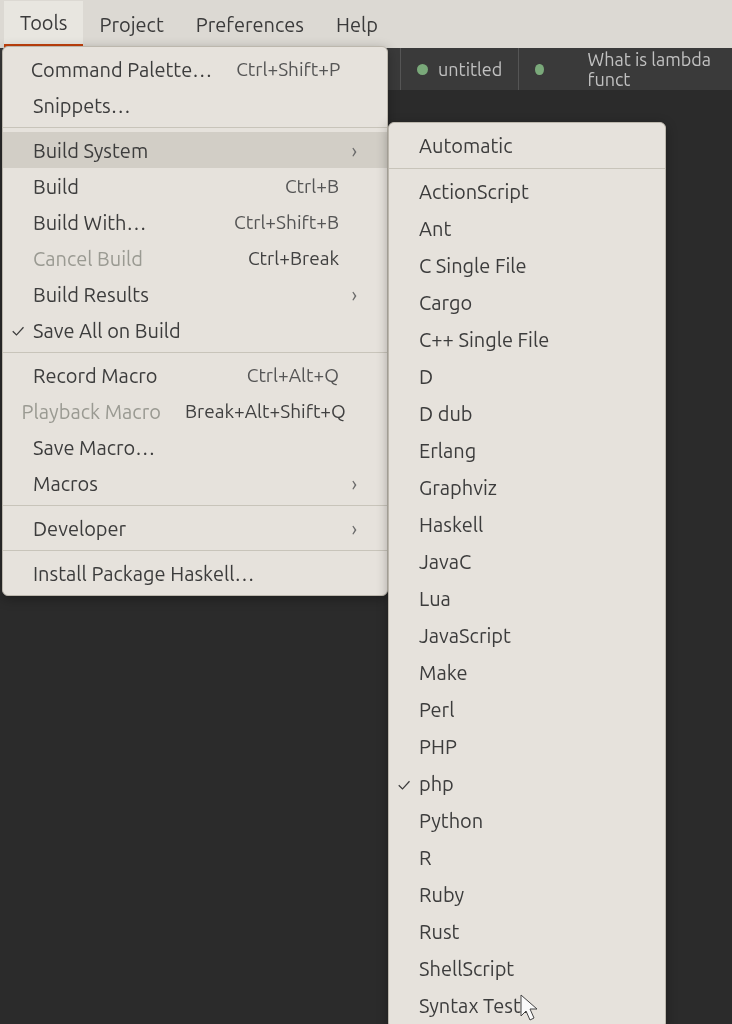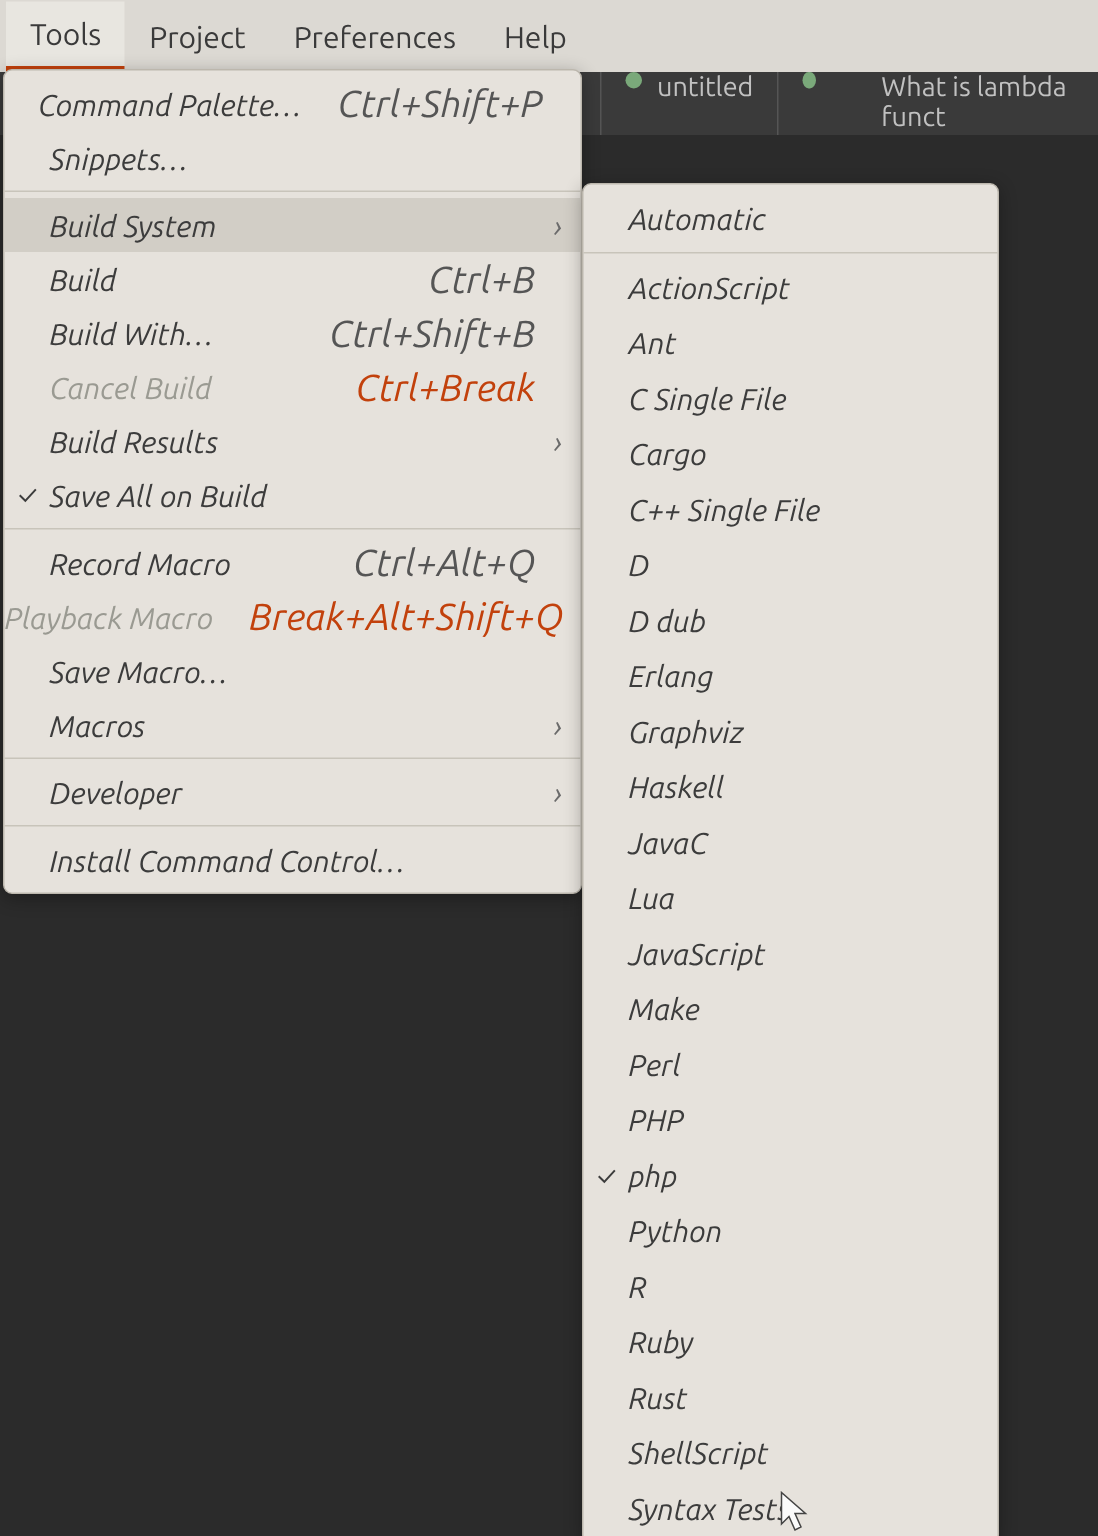--- a/index.html
+++ b/index.html
@@ -49,20 +49,21 @@
       height: 42px;
       background: #3a3a3a;
       display: flex;
       align-items: center;
       font-size: 18px;
       color: #c1c1c1;
       padding-left: 400px;
     }
     .tab {
       display: flex;
+      align-items: center;
       gap: 10px;
       padding: 0 16px;
       height: 100%;
       border-left: 1px solid #555;
     }
     .dot {
       width: 11px;
       height: 11px;
       border-radius: 50%;
       background: #7aa97a;
@@ -77,48 +78,47 @@
       border-radius: 6px;
       box-shadow: 0 3px 12px rgba(0,0,0,0.3);
       padding: 4px 0;
       font-size: 20px;
       color: #3c3c3c;
     }
     .menu-item {
       display: flex;
       align-items: center;
       height: 36px;
-      padding-right: 12px;
+      padding-right: 30px;
       cursor: pointer;
       white-space: nowrap;
-      font-style: italic;
     }
     .menu-item .check-col {
       width: 30px;
       text-align: center;
       font-size: 18px;
     }
     .menu-item .label-col {
       flex: 1;
     }
     .menu-item .accel-col {
       padding-left: 24px;
       color: #555;
-      font-size: 25px;
+      font-size: 19px;
     }
     .menu-item .arrow-col {
       width: 18px;
       text-align: right;
       color: #6b6b6b;
     }
     .menu-item.disabled {
       color: #9a9a92;
     }
     .menu-item.disabled .accel-col {
-      color: #c2410c;
+      color: #404040;
     }
     .menu-item.highlight {
       background: #d2cec6;
     }
     .sep {
       border-top: 1px solid #c8c4ba;
       margin: 4px 0;
     }
 
     
@@ -245,21 +245,21 @@
   <div class="sep"></div>
   <div class="menu-item">
     <span class="check-col"></span>
     <span class="label-col">Developer</span>
     <span class="accel-col"></span>
     <span class="arrow-col">›</span>
   </div>
   <div class="sep"></div>
   <div class="menu-item">
     <span class="check-col"></span>
-    <span class="label-col">Install Command Control…</span>
+    <span class="label-col">Install Package Haskell…</span>
     <span class="accel-col"></span>
       <span class="arrow-col"></span>
   </div>
 </div>
 
 <div id="build-submenu" class="dropdown">
     <div class="menu-item">
       <span class="check-col"></span>
       <span class="label-col">Automatic</span>
     </div>

